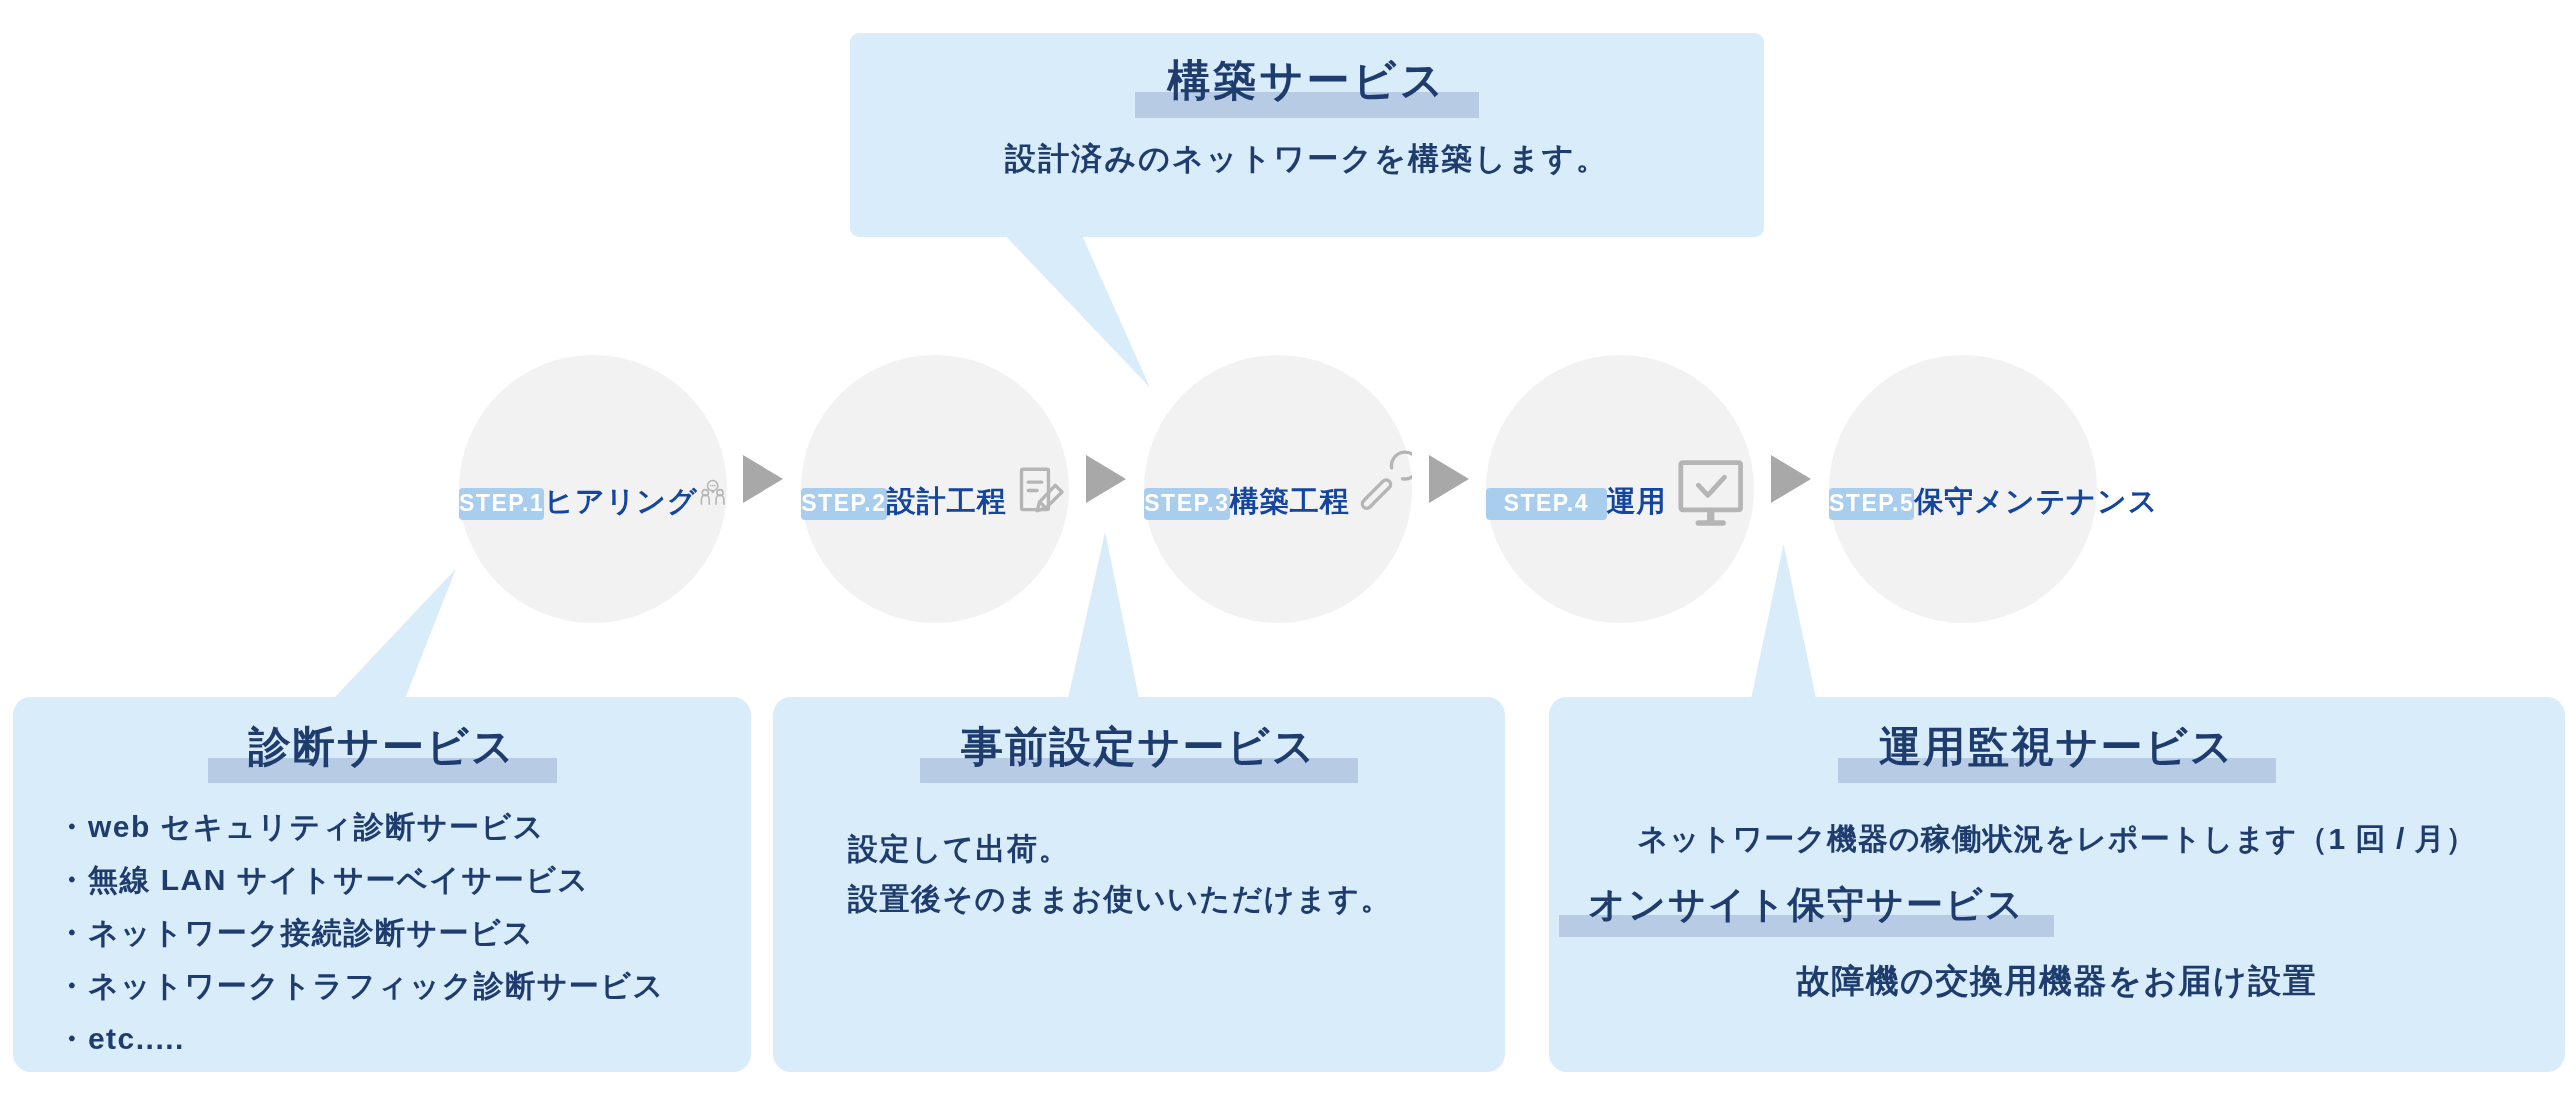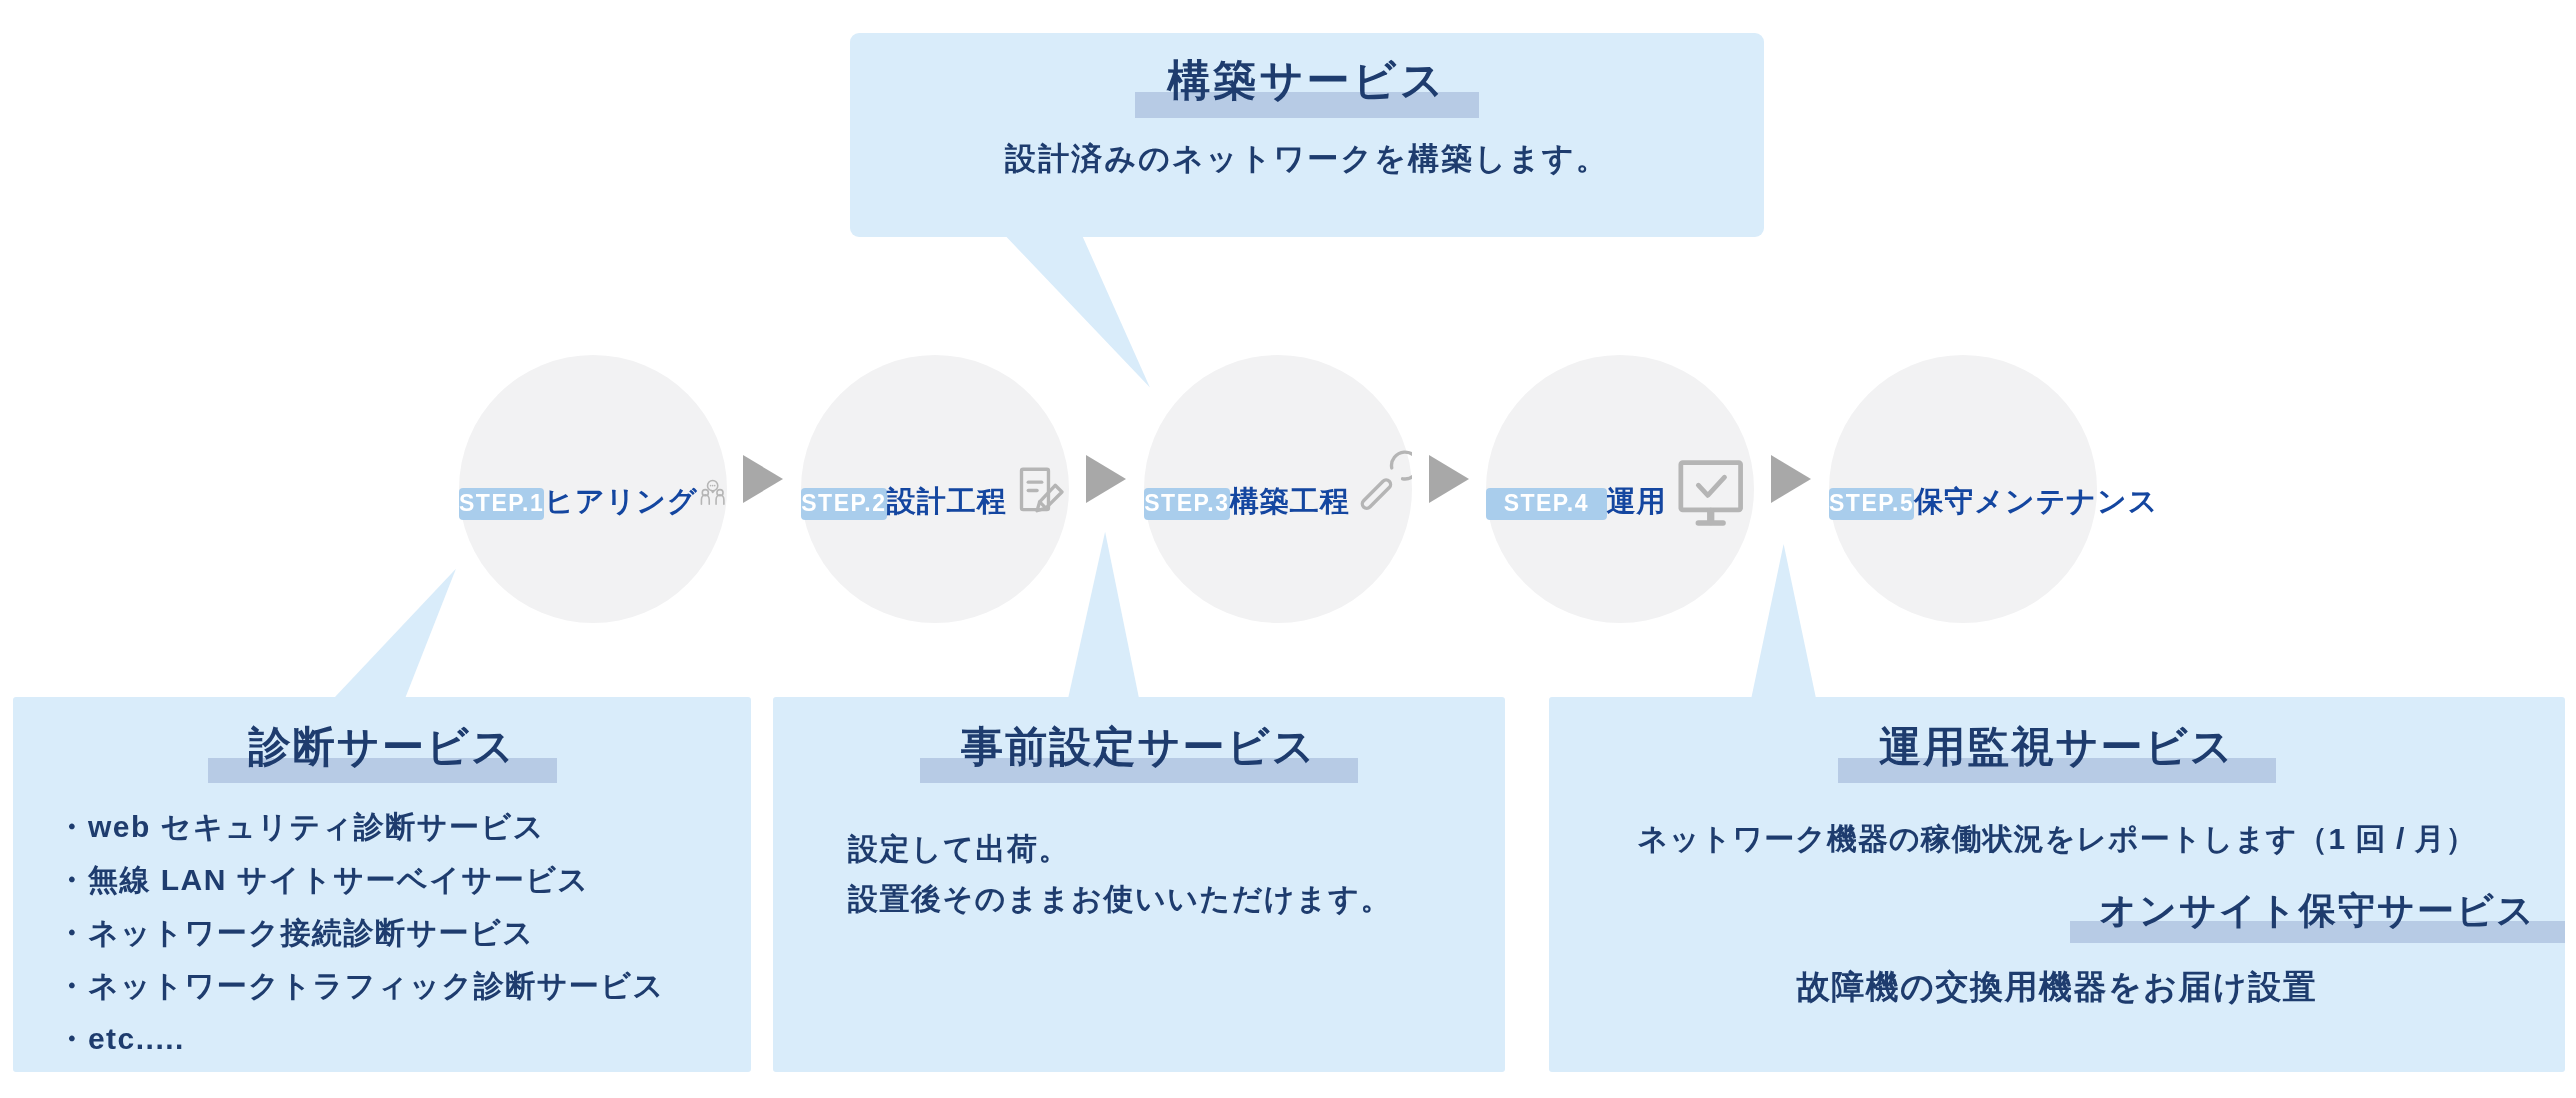--- a/index.html
+++ b/index.html
@@ -42,41 +42,41 @@
 
   .arrow{
     position:absolute;top:455px;width:0;height:0;z-index:2;
     border-top:24px solid transparent;border-bottom:24px solid transparent;
     border-left:40px solid #a8a8a8;
   }
   .a1{left:743px;} .a2{left:1086px;} .a3{left:1429px;} .a4{left:1771px;}
 
   
   .card{
-    position:absolute;top:697px;height:375px;background:#d9ecfa;border-radius:3px;z-index:1;
+    position:absolute;top:697px;height:375px;background:#d9ecfa;border-radius:18px;z-index:1;
     display:flex;flex-direction:column;
   }
   #card-diagnosis{left:13.4px;width:738px;}
   #card-presetting{left:773px;width:732px;}
   #card-monitoring{left:1549px;width:1016px;}
   .card-title-row{display:flex;justify-content:center;margin-top:26px;}
   .card-title{
     font-size:42px;font-weight:700;letter-spacing:2.1px;line-height:1.12;
     padding:0 41px 13.4px;white-space:nowrap;
   }
   .card-title2{
     font-size:37px;font-weight:700;letter-spacing:2.1px;line-height:1.12;
     padding:0 29px 11.3px;white-space:nowrap;
   }
   .diag-list{margin:16.5px 0 0 43px;}
   .diag-item{font-size:30px;font-weight:600;letter-spacing:1.5px;line-height:53px;white-space:nowrap;}
   .preset-body{margin:41px 0 0 75px;}
   .preset-line{font-size:30px;font-weight:600;letter-spacing:1.5px;line-height:50px;white-space:nowrap;}
   .mon-line{text-align:center;font-size:30px;font-weight:600;letter-spacing:1px;margin-top:36px;white-space:nowrap;}
-  .mon-title2-row{display:flex;justify-content:flex-end;margin-top:30px;}
+  .mon-title2-row{display:flex;justify-content:flex-start;margin-top:24px;padding-left:10px;}
   .mon-line2{text-align:center;font-size:33px;font-weight:600;letter-spacing:1.5px;margin-top:21.6px;white-space:nowrap;}
 
   svg.step-icon *{vector-effect:none;}
 </style>
 </head>
 <body>
 
 <div class="canvas">
 
   <svg class="tails" viewBox="0 0 5000 2133" aria-hidden="true">

